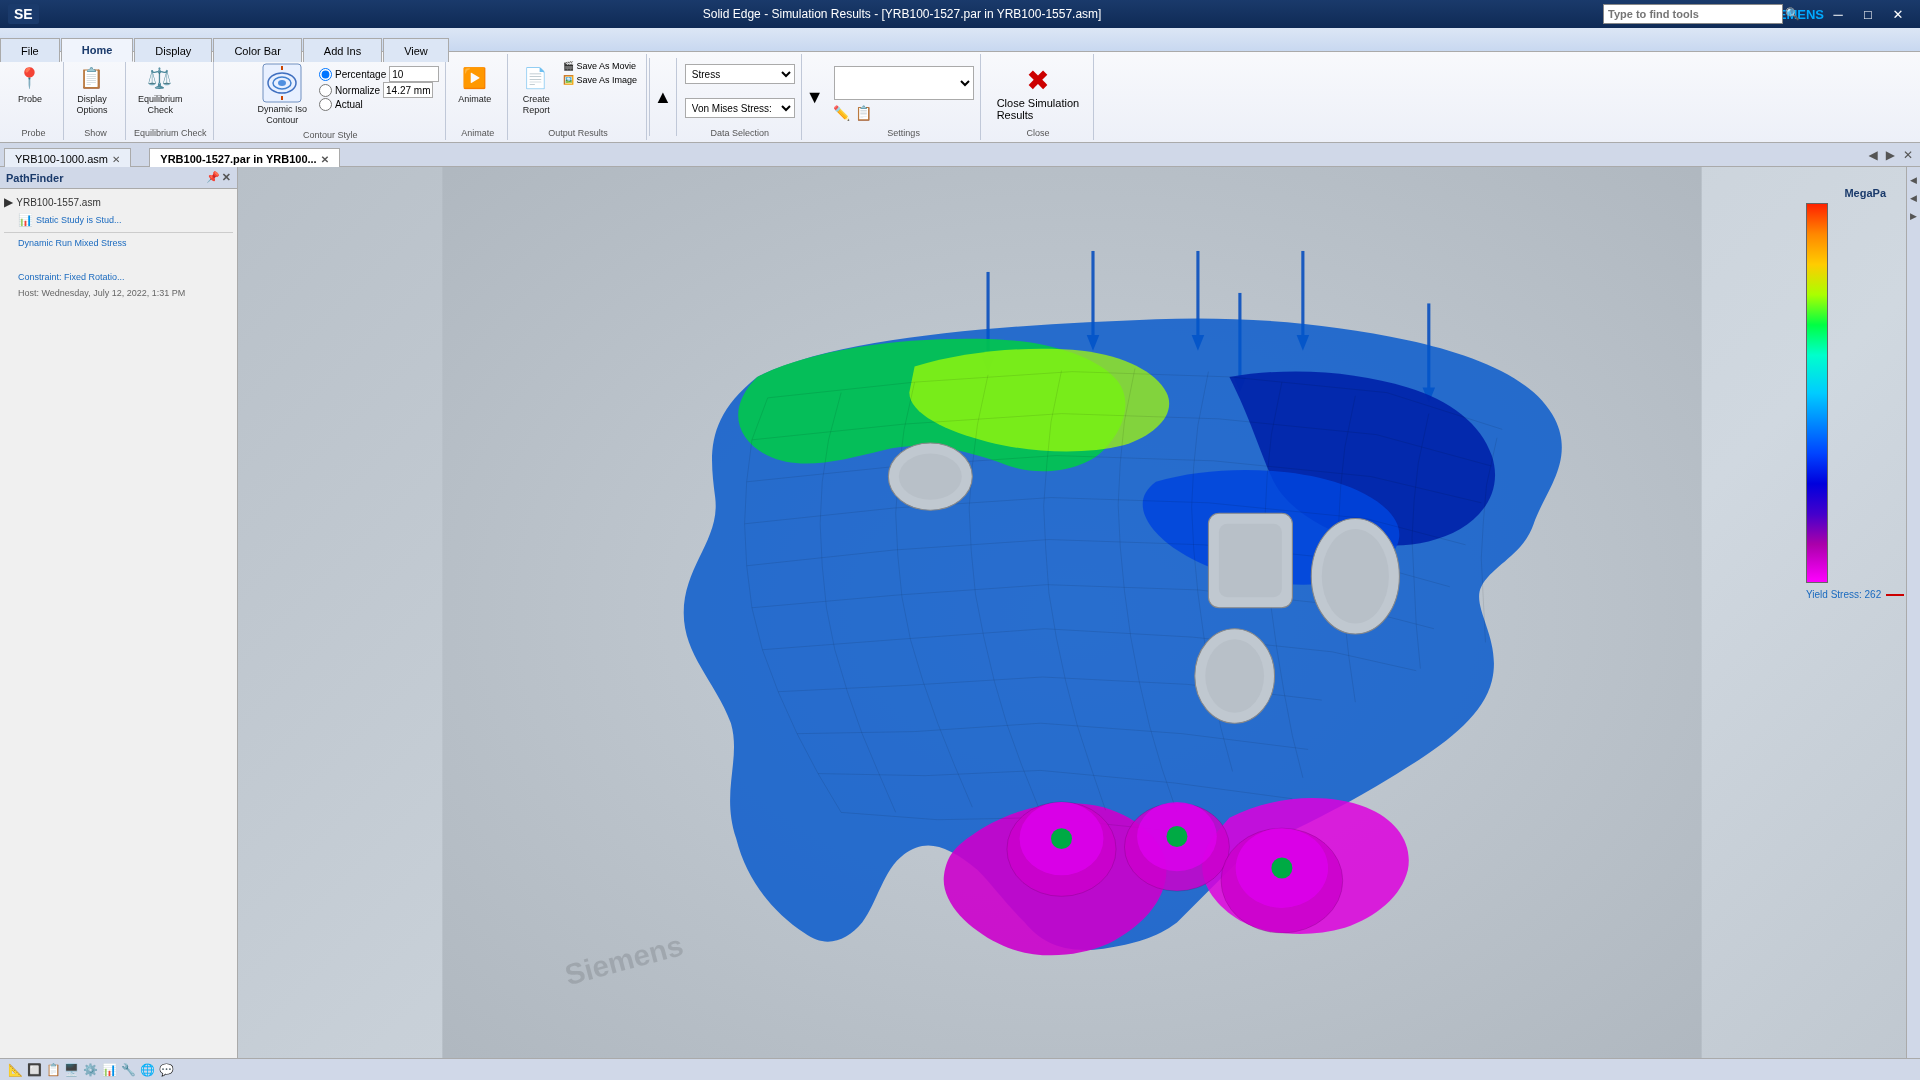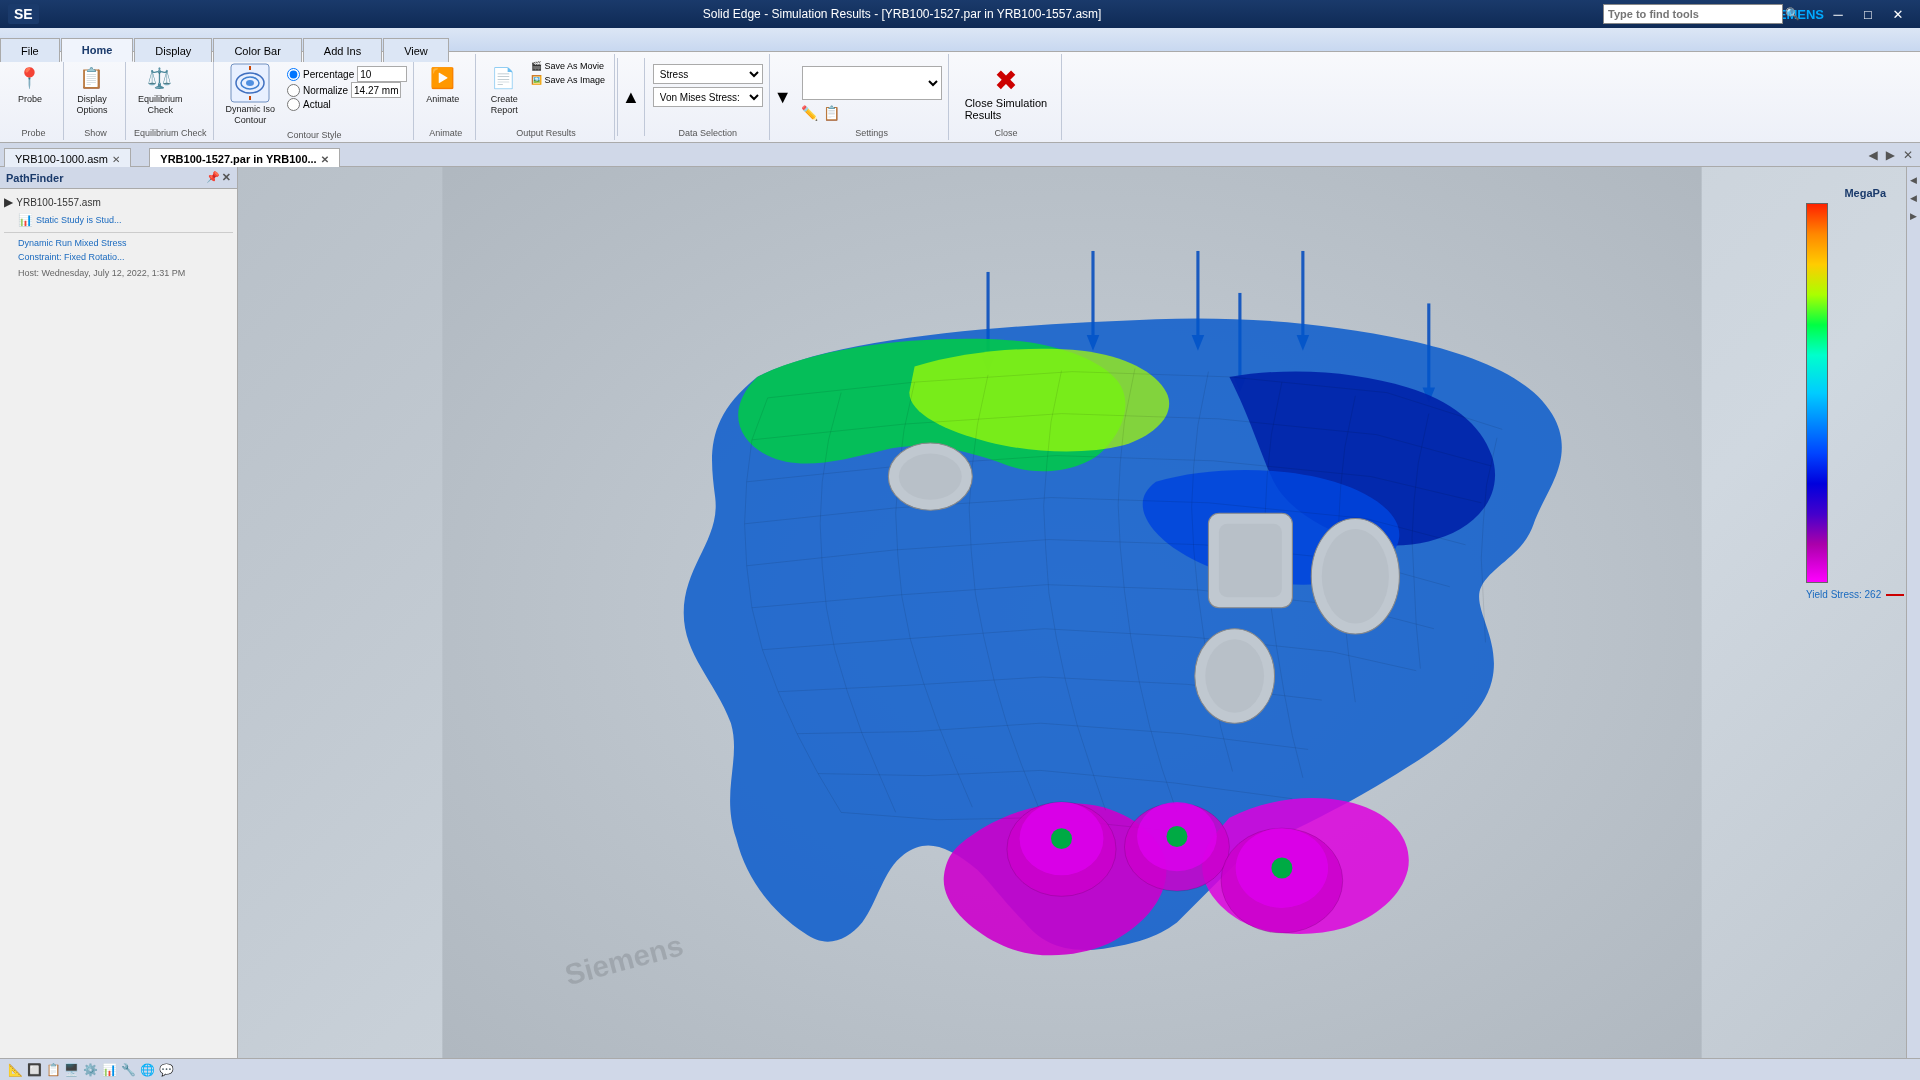--- a/index.html
+++ b/index.html
@@ -96,27 +96,27 @@
       font-size: 20px;
     }
     .ribbon-btn .btn-label { font-size: 9px; text-align: center; color: #222; line-height: 1.2; }
 
     
     .contour-options { display: flex; flex-direction: column; gap: 0; padding-top: 6px; font-size: 10px; }
     .contour-options label { display: flex; align-items: center; gap: 3px; cursor: pointer; }
     .contour-value-input { width: 50px; height: 16px; font-size: 10px; border: 1px solid #aaa; padding: 0 2px; }
 
     
-    .dyn-iso-block { display: flex; flex-direction: column; align-items: center; }
+    .dyn-iso-block { display: flex; flex-direction: column; align-items: center; margin-left: 32px; }
     .dyn-iso-icon { width: 42px; height: 42px; display: flex; align-items: center; justify-content: center; }
     .output-btns { display: flex; flex-direction: column; gap: 2px; }
     .output-btn { font-size: 9px; cursor: pointer; padding: 1px 3px; display: flex; align-items: center; gap: 2px; }
 
     
-    .data-sel-group { display: flex; flex-direction: column; gap: 3px; padding-top: 4px; }
+    .data-sel-group { display: flex; flex-direction: column; gap: 14px; padding-top: 4px; }
     .data-sel-dropdown {
       width: 110px; height: 20px; font-size: 10px; border: 1px solid #aaa;
       background: white; padding: 0 2px; cursor: pointer;
     }
     .data-sel-row { display: flex; align-items: center; gap: 2px; }
 
     
     .settings-content { display: flex; flex-direction: column; gap: 3px; padding-top: 6px; }
     .settings-dropdown {
       width: 140px; height: 20px; font-size: 10px; border: 1px solid #aaa;
@@ -472,21 +472,21 @@
         <span>YRB100-1557.asm</span>
       </div>
       <div class="pf-tree-item" style="padding-left:14px;">
         <span class="pf-icon">📊</span>
         <span class="pf-blue-text">Static Study is Stud...</span>
       </div>
       <div class="pf-separator"></div>
       <div class="pf-tree-item" style="padding-left:14px;">
         <span class="pf-blue-text">Dynamic Run Mixed Stress</span>
       </div>
-      <div class="pf-tree-item" style="padding-left:14px;">
+      <div class="pf-tree-item" style="padding-left:14px;margin-top:20px;">
         <span class="pf-blue-text">Constraint: Fixed Rotatio...</span>
       </div>
       <div class="pf-tree-item" style="padding-left:14px;">
         <span class="pf-info-text">Host: Wednesday, July 12, 2022, 1:31 PM</span>
       </div>
     </div>
   </div>
 
   <div id="viewport">
 

